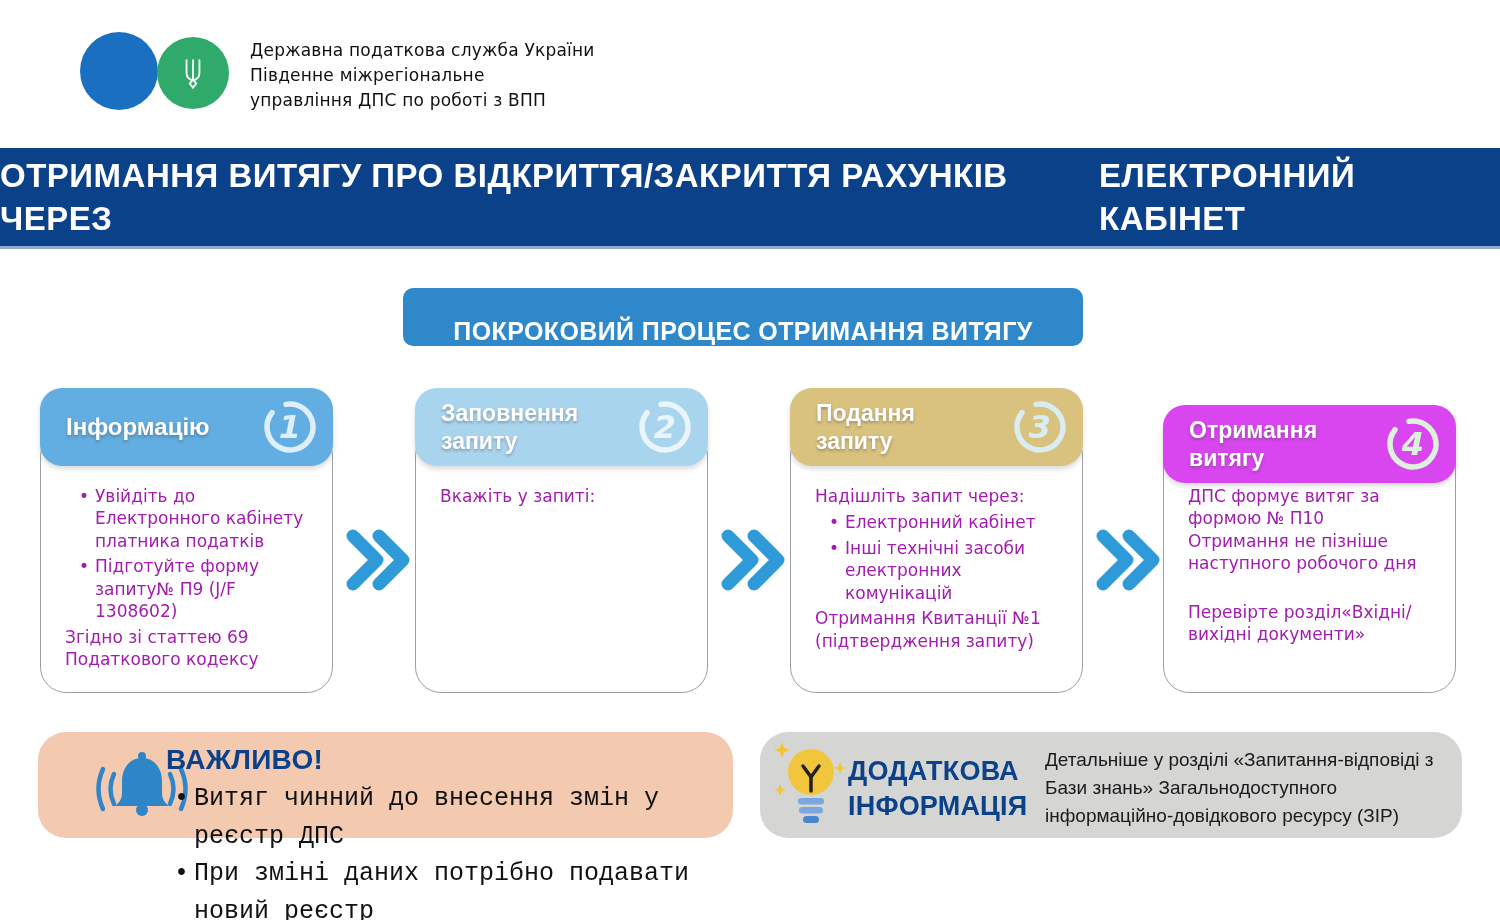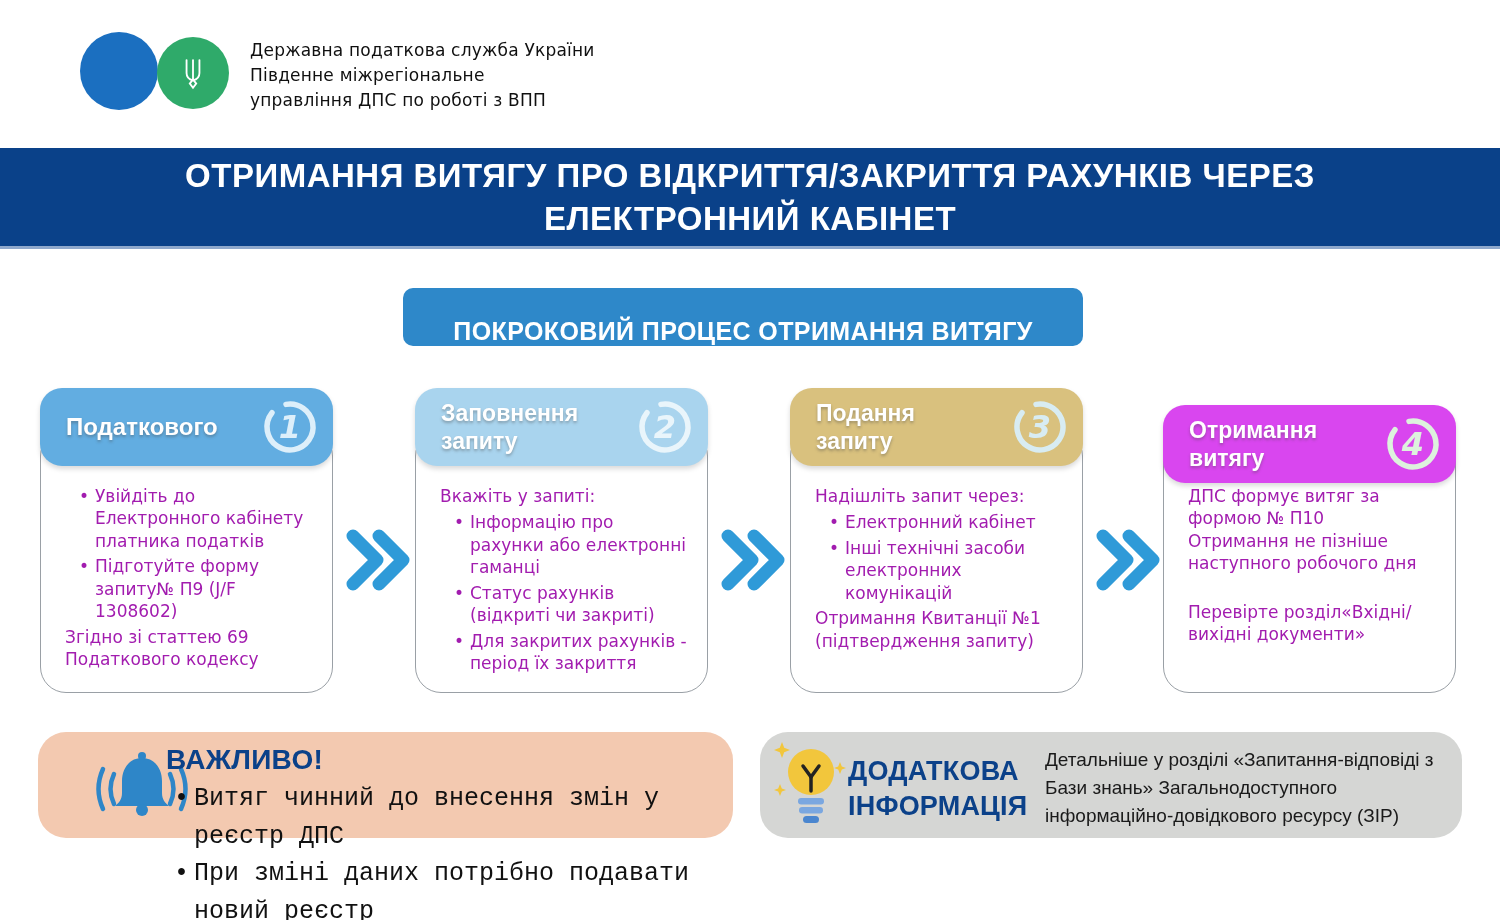--- a/index.html
+++ b/index.html
@@ -6,21 +6,21 @@
   body{
     width:1500px;height:920px;position:relative;overflow:hidden;background:#ffffff;
     font-family:"DejaVu Sans",sans-serif;color:#1c1c1c;
   }
   
   .logo-circle-blue{position:absolute;left:80px;top:32px;width:78px;height:78px;border-radius:50%;background:#1b6fc0;}
   .logo-circle-green{position:absolute;left:157px;top:37px;width:72px;height:72px;border-radius:50%;background:#2faa6a;display:flex;align-items:center;justify-content:center;}
   .org-name{position:absolute;left:250px;top:38px;font-size:17px;line-height:25px;color:#101010;font-weight:500;letter-spacing:.2px;}
   
   .banner{position:absolute;left:0;top:148px;width:1500px;height:98px;background:#0a4189;border-bottom:3px solid #8fa8cc;
-          display:flex;flex-direction:column;align-items:center;justify-content:center;}
+          display:flex;flex-direction:row;align-items:center;justify-content:center;}
   .banner-line{color:#ffffff;font-weight:700;font-size:33px;line-height:43px;letter-spacing:.5px;font-family:"Liberation Sans",sans-serif;}
   
   .pill{position:absolute;left:403px;top:288px;width:680px;height:58px;background:#2e88c9;border-radius:10px;
         display:flex;align-items:flex-end;justify-content:center;}
   .pill-label{color:#ffffff;font-weight:700;font-size:25px;letter-spacing:.4px;font-family:"Liberation Sans",sans-serif;}
   
   .card{position:absolute;top:388px;width:293px;height:305px;}
   .card-body{position:absolute;left:0;right:0;top:42px;bottom:0;background:#fff;border:1.5px solid #9aa0a6;border-radius:26px;
              padding:54px 16px 0 24px;font-size:17px;line-height:1.32;color:#a21caf;}
   .card-head{position:absolute;left:0;right:0;top:0;height:78px;border-radius:22px;box-shadow:0 3px 5px rgba(0,0,0,.15);}
@@ -85,43 +85,38 @@
 
 <div class="card" style="left:40px">
   <div class="card-body">
     <ul>
       <li>Увійдіть до Електронного кабінету платника податків</li>
       <li>Підготуйте форму запиту№ П9 (J/F 1308602)</li>
     </ul>
     <div class="card-footer">Згідно зі статтею 69 Податкового кодексу</div>
   </div>
   <div class="card-head head-1">
-    <div class="card-title single">Податкового</div>
+    <div class="card-title single">Інформацію</div>
     <svg class="badge" viewBox="0 0 60 60">
       <circle cx="30" cy="30" r="23" fill="none" stroke="#ddeffa" stroke-width="5.5" stroke-linecap="round" stroke-dasharray="127 18" transform="rotate(-100 30 30)"></circle>
       <text x="30" y="41" text-anchor="middle" font-size="32" fill="#ddeffa">1</text>
     </svg>
   </div>
 </div>
 
 <svg class="chev" style="left:343px" viewBox="0 0 70 66">
   <g fill="none" stroke="#2f9ad8" stroke-width="13" stroke-linecap="round" stroke-linejoin="round">
     <path d="M10 9 L34 33 L10 57"></path>
     <path d="M36 9 L60 33 L36 57"></path>
   </g>
 </svg>
 
 <div class="card" style="left:415px">
   <div class="card-body">
     <p class="card-intro">Вкажіть у запиті:</p>
-    <ul>
-      <li>Інформацію про рахунки або електронні гаманці</li>
-      <li>Статус рахунків (відкриті чи закриті)</li>
-      <li>Для закритих рахунків - період їх закриття</li>
-    </ul>
   </div>
   <div class="card-head head-2">
     <div class="card-title">Заповнення запиту</div>
     <svg class="badge" viewBox="0 0 60 60">
       <circle cx="30" cy="30" r="23" fill="none" stroke="#e9f5fb" stroke-width="5.5" stroke-linecap="round" stroke-dasharray="127 18" transform="rotate(-100 30 30)"></circle>
       <text x="30" y="41" text-anchor="middle" font-size="32" fill="#e9f5fb">2</text>
     </svg>
   </div>
 </div>
 

